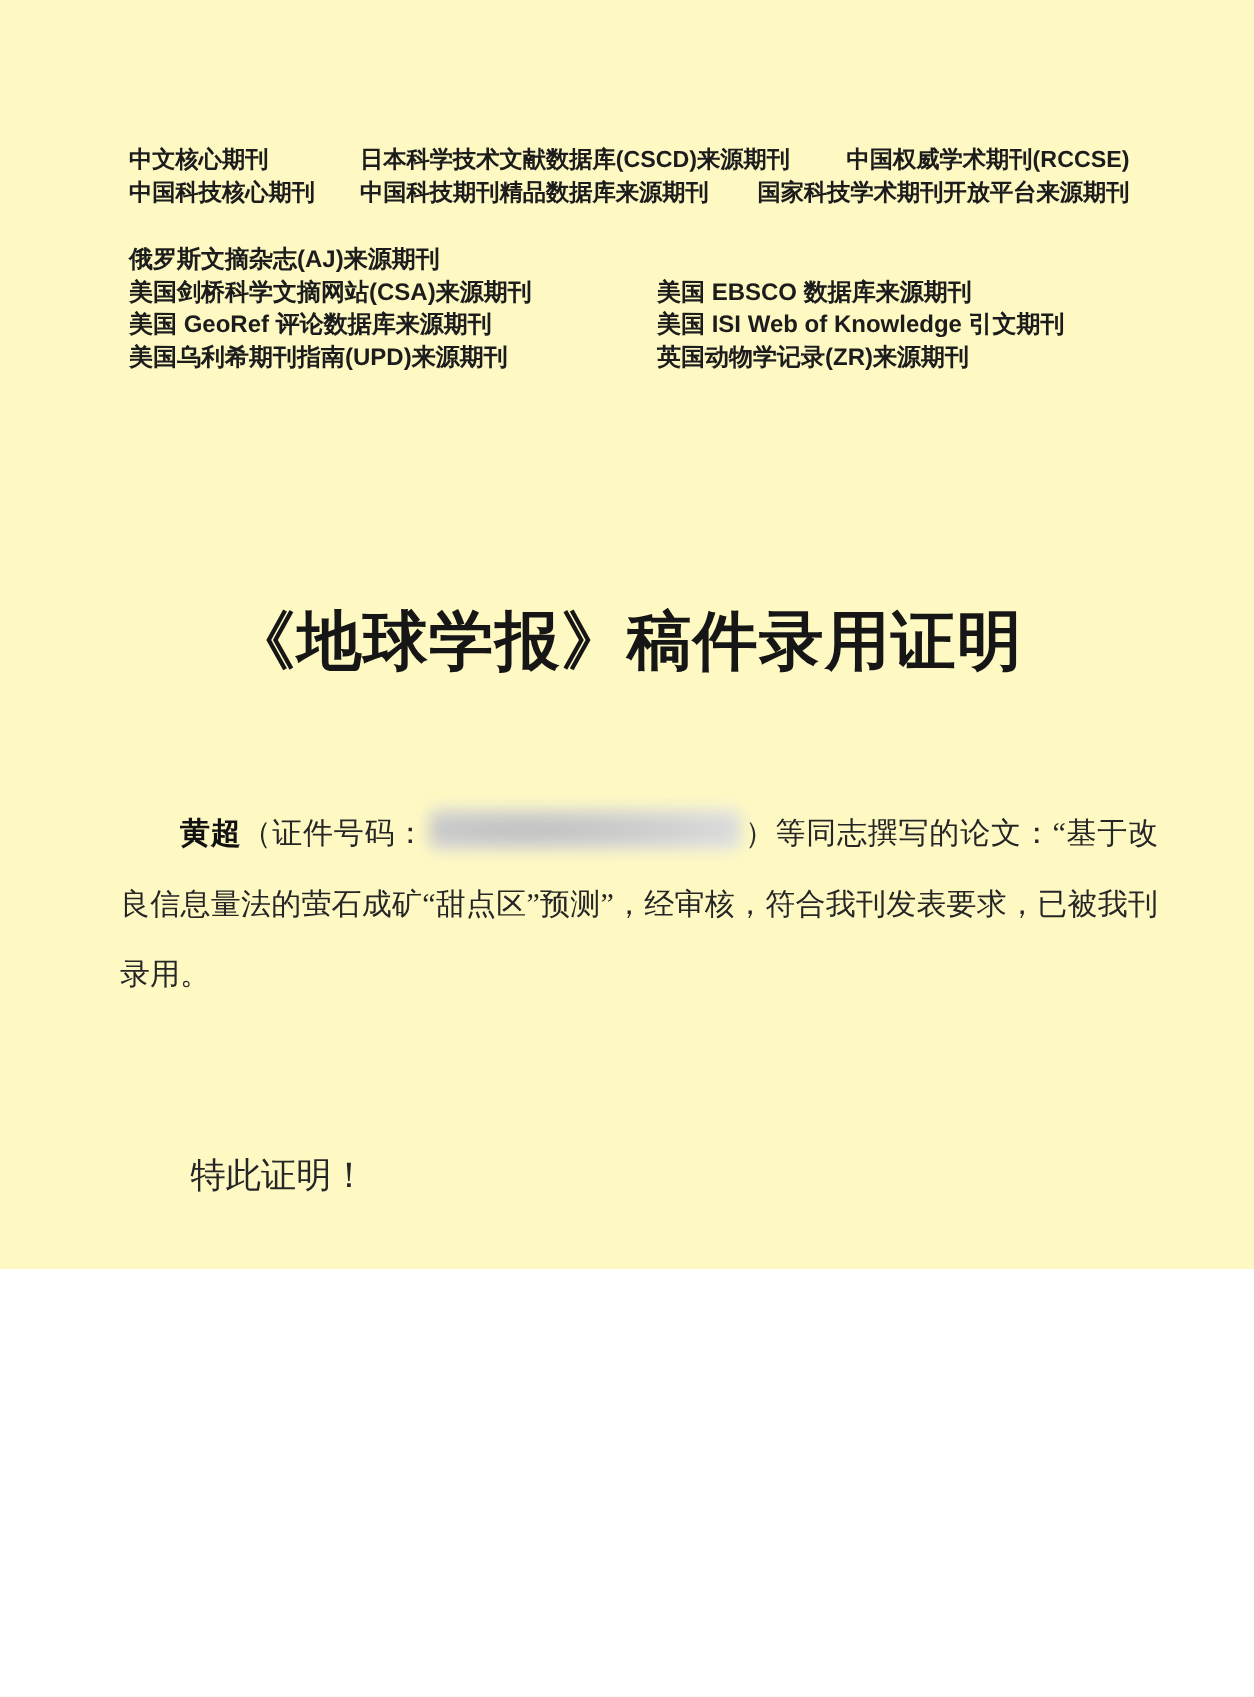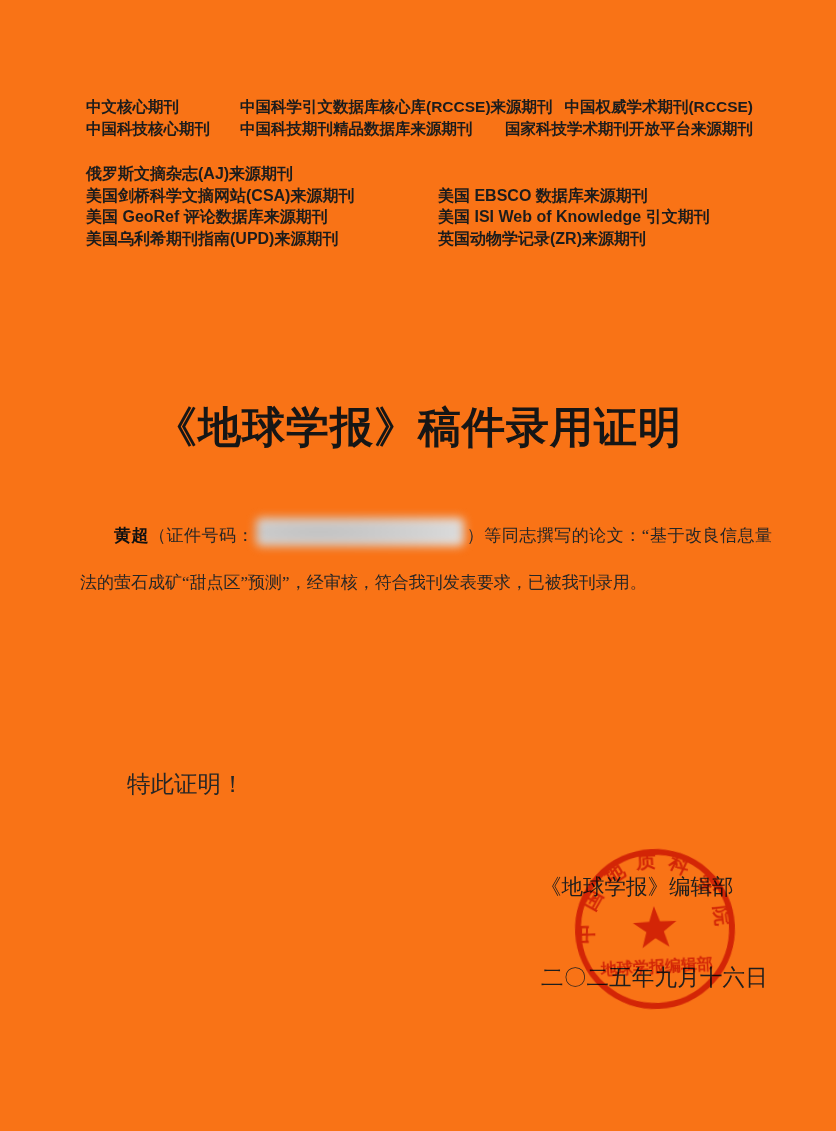--- a/index.html
+++ b/index.html
@@ -1,19 +1,19 @@
 <!DOCTYPE html>
 <html><head>
 <meta charset="utf-8">
 <style>
   html,body{margin:0;padding:0;background:#ffffff;}
   .page{
     position:relative;
-    width:836px;height:1131px;
-    background:#f97316;
+    width:836px;height:846px;
+    background:#fef9c3;
     overflow:hidden;
     font-family:"Liberation Serif","DejaVu Serif",serif;
     color:#222;
   }
   
   .core-lists{
     position:absolute;left:86px;top:96px;width:667px;
     font-family:"Liberation Sans","DejaVu Sans",sans-serif;
     font-weight:700;font-size:15.5px;color:#1c1c1c;
   }
@@ -29,22 +29,22 @@
   .index-row{display:grid;grid-template-columns:352px auto;line-height:21.6px;}
   .index-cell{white-space:nowrap;}
   
   .doc-title{
     position:absolute;left:0;top:399px;width:836px;
     margin:0;text-align:center;
     font-size:43px;font-weight:700;letter-spacing:1px;color:#161616;
   }
   
   .body-par{
-    position:absolute;left:80px;right:64px;top:512px;
-    margin:0;font-size:17px;line-height:47px;
+    position:absolute;left:80px;right:64px;top:533px;
+    margin:0;font-size:20px;line-height:47px;
     text-align:justify;text-justify:inter-ideograph;
     text-indent:2em;color:#262626;
   }
   .author{font-weight:700;color:#111;}
   .redaction{
     display:inline-block;width:208px;height:28px;
     margin:0 2px;vertical-align:-5px;border-radius:5px;
     background:radial-gradient(ellipse at 30% 50%, #bdbdbd 0%, #d2d2d2 55%, #e9e9e9 100%);
     filter:blur(5px);
   }
@@ -70,21 +70,21 @@
   .seal text{font-family:"Liberation Serif","DejaVu Serif",serif;font-weight:700;}
 </style>
 </head>
 <body>
 
 <div class="page">
 
   <div class="core-lists">
     <div class="core-row">
       <span class="core-cell">中文核心期刊</span>
-      <span class="core-cell">中国科学引文数据库核心库(RCCSE)来源期刊</span>
+      <span class="core-cell">日本科学技术文献数据库(CSCD)来源期刊</span>
       <span class="core-cell right">中国权威学术期刊(RCCSE)</span>
     </div>
     <div class="core-row">
       <span class="core-cell">中国科技核心期刊</span>
       <span class="core-cell">中国科技期刊精品数据库来源期刊</span>
       <span class="core-cell right">国家科技学术期刊开放平台来源期刊</span>
     </div>
   </div>
 
   <div class="index-lists">

